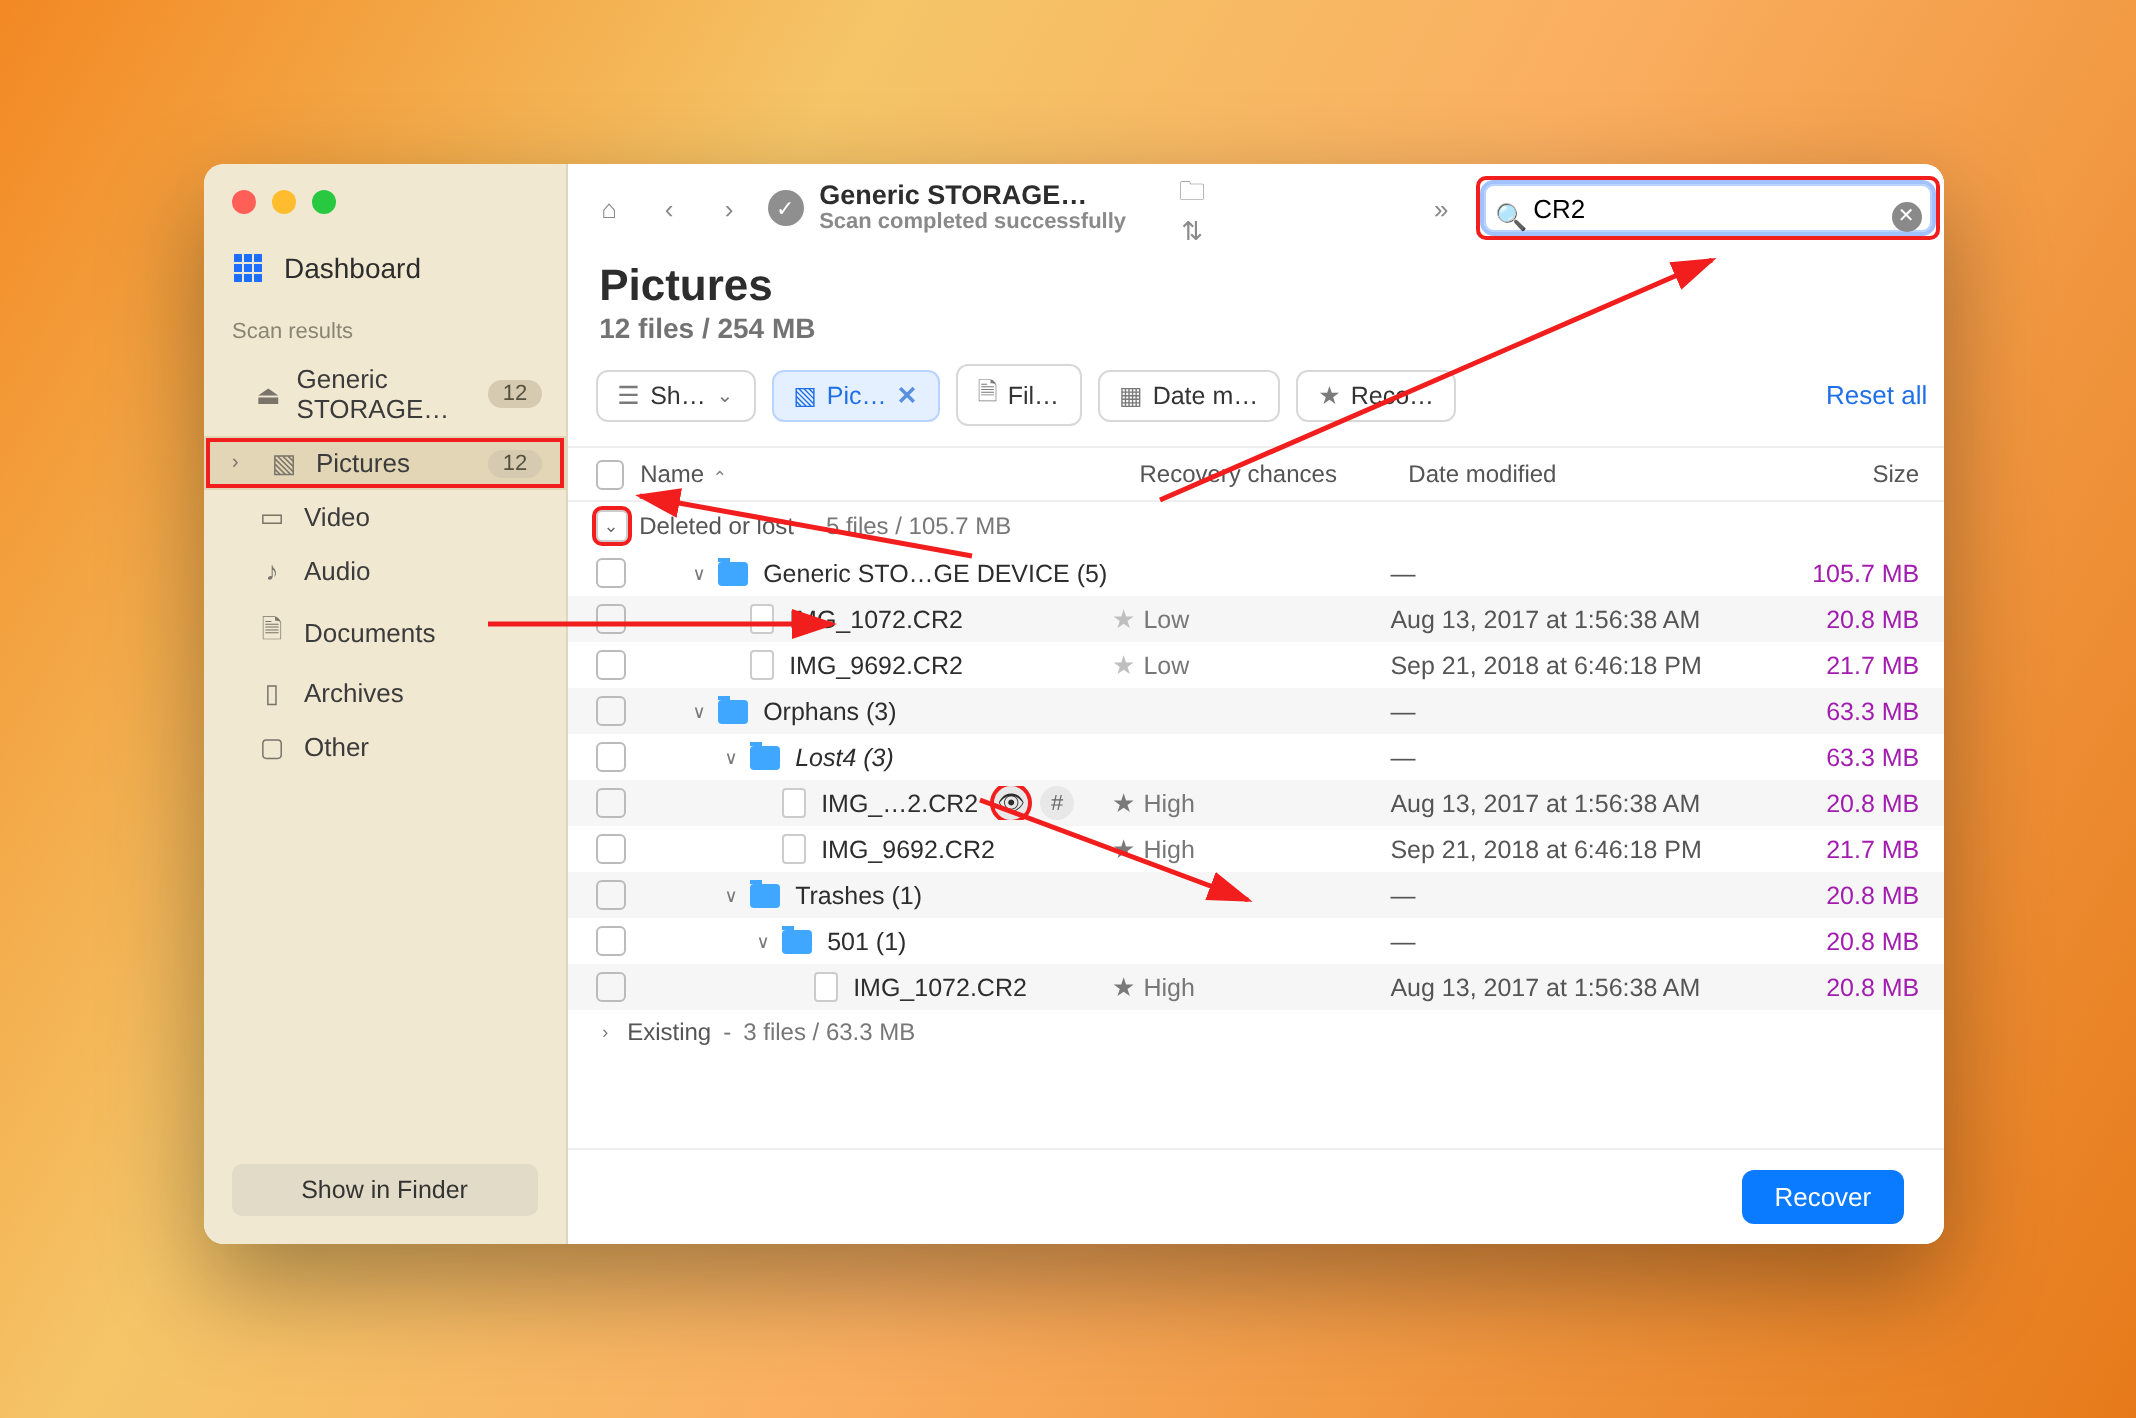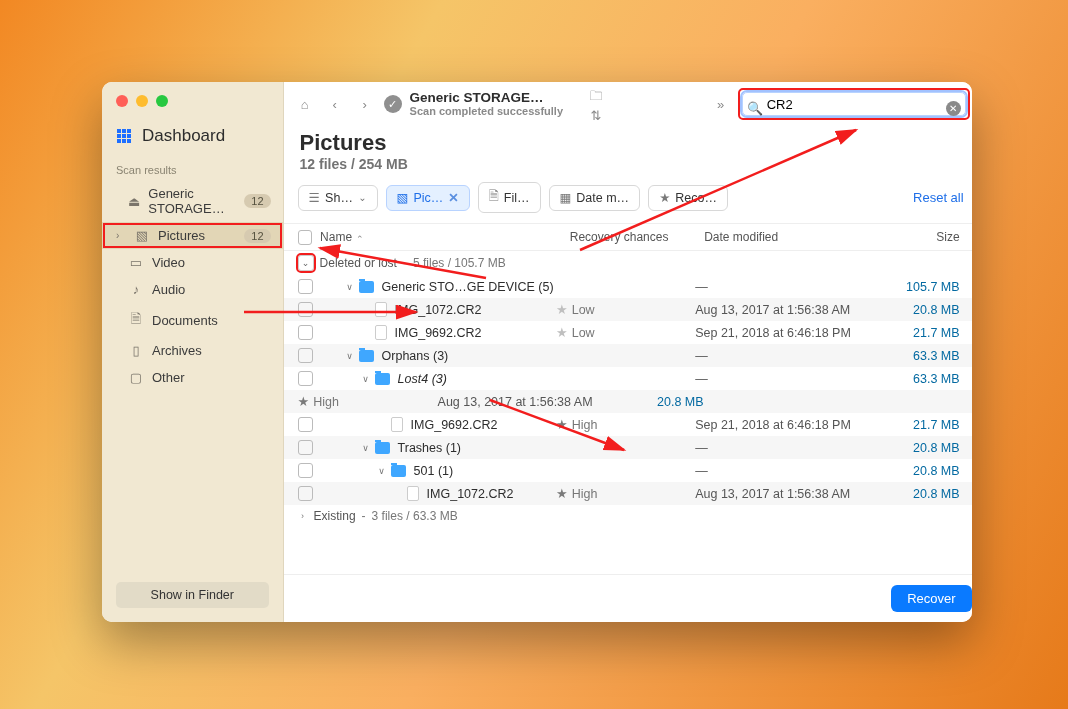--- a/index.html
+++ b/index.html
@@ -14,21 +14,21 @@
     position: absolute; left: 102px; top: 82px; width: 870px; height: 540px;
     background: #fff; border-radius: 10px;
     box-shadow: 0 20px 50px rgba(0,0,0,0.35);
     display: flex; overflow: hidden;
   }
   
   .sidebar { width: 206px; background: #f1e8d2; display: flex; flex-direction: column; border-right: 1px solid #e0d6bd; }
   .titlebar { height: 38px; display: flex; align-items: center; padding-left: 14px; gap: 8px; }
   .tl-dot { width: 12px; height: 12px; border-radius: 50%; }
   .red { background: #ff5f57; } .yellow { background: #febc2e; } .green { background: #28c840; }
-  .dash-row { display: flex; align-items: center; gap: 10px; padding: 6px 14px 12px 14px; font-size: 17px; }
+  .dash-row { display: flex; align-items: center; gap: 10px; padding: 6px 14px 12px 14px; font-size: 14px; }
   .dash-ic { width: 16px; height: 16px; display: inline-flex; flex-wrap: wrap; }
   .dash-ic span { width: 4px; height: 4px; background: #1e6fff; margin: 0.5px; }
   .section-label { font-size: 11px; color: #8a8472; padding: 6px 14px 4px; }
   .side-item { display: flex; align-items: center; gap: 8px; padding: 6px 12px 6px 14px; color: #3b3b3b; cursor: pointer; }
   .side-item .spacer { flex: 1; }
   .badge { background: #d6cab0; color: #55513f; font-size: 11px; border-radius: 10px; padding: 1px 7px; }
   .side-item.active { background: #e2d6b6; }
   .side-item.indent { padding-left: 26px; }
   .side-highlight { outline: 2.5px solid #f21d1d; outline-offset: -3px; }
   .side-icon { width: 16px; text-align: center; color: #7a746a; }
@@ -72,33 +72,33 @@
   .group-row { display: flex; align-items: center; padding: 4px 14px; font-size: 12px; color: #777; gap: 6px; }
   .group-row .g-nm { color: #555; font-weight: 500; }
   .expand-box { width: 16px; height: 16px; border: 1.2px solid #ccc; border-radius: 3px; display: flex; align-items: center; justify-content: center; font-size: 9px; color: #666; cursor: pointer; }
   .expand-highlight { outline: 2.5px solid #f21d1d; outline-offset: 0px; }
 
   .row { display: flex; align-items: center; padding: 0 14px; height: 23px; font-size: 12.5px; }
   .row.alt { background: #f6f6f6; }
   .row .name { flex: 1 1 260px; display: flex; align-items: center; gap: 4px; overflow: hidden; white-space: nowrap; }
   .row .rec { width: 140px; color: #777; display: flex; align-items: center; gap: 4px; }
   .row .date { width: 190px; color: #555; }
-  .row .size { width: 80px; text-align: right; color: #0369a1; padding-right: 4px; }
+  .row .size { width: 80px; text-align: right; color: #a21caf; padding-right: 4px; }
   .chev-s { width: 10px; color: #777; font-size: 9px; text-align: center; }
   .fold-ic { width: 15px; height: 12px; background: #3fa7ff; border-radius: 2px; position: relative; }
   .fold-ic::before { content:''; position:absolute; top:-3px; left:0; width:6px; height:3px; background:#3fa7ff; border-radius:1px 1px 0 0; }
   .file-ic { width: 12px; height: 15px; border: 1px solid #ccc; border-radius: 2px; background: #fff; position: relative; }
   .star { color: #bfbfbf; font-size: 13px; }
   .star.high { color: #7a7a7a; }
   .eye-badge { width: 17px; height: 17px; border-radius: 50%; background: #e8e8e8; display: flex; align-items:center; justify-content:center; font-size:11px; }
   .eye-highlight { outline: 2px solid #f21d1d; border-radius: 50%; }
   .hash-badge { width: 17px; height: 17px; border-radius: 50%; background: #e8e8e8; display: flex; align-items:center; justify-content:center; font-size:11px; color:#666; }
   .ind { display:inline-block; }
 
-  .footer { margin-top: auto; display: flex; justify-content: flex-end; padding: 10px 6px; border-top: 1px solid #eee; }
+  .footer { margin-top: auto; display: flex; justify-content: flex-end; padding: 10px 26px; border-top: 1px solid #eee; }
   .recover-btn { background: #0a7aff; color: #fff; border: none; border-radius: 6px; padding: 6px 16px; font-size: 13px; cursor: pointer; }
 
   
   .overlay { position: absolute; left: 0; top: 0; width: 1068px; height: 709px; pointer-events: none; }
 </style>
 </head>
 <body>
 
 <div class="shadow-card">
 
@@ -292,20 +292,29 @@
             <span class="ind" style="width: 32px;"></span>
             <span class="chev-s">∨</span>
             <span class="fold-ic"></span>
             <span style="margin-left: 4px; font-style: italic;">Lost4 (3)</span>
           </div>
           <div class="rec"></div>
           <div class="date">—</div>
           <div class="size">63.3 MB</div>
         </div>
         <div class="row alt">
+          <div class="name">
+            <span class="cb"></span>
+            <span class="ind" style="width: 48px;"></span>
+            <span class="chev-s"></span>
+            <span class="file-ic"></span>
+            <span style="margin-left: 4px;">IMG_…2.CR2</span>
+            <span class="eye-badge eye-highlight" style="margin-left: 4px;">👁</span>
+            <span class="hash-badge" style="margin-left: 2px;">#</span>
+          </div>
           <div class="rec">
             <span class="star high">★</span>
             <span>High</span>
           </div>
           <div class="date">Aug 13, 2017 at 1:56:38 AM</div>
           <div class="size">20.8 MB</div>
         </div>
         <div class="row">
           <div class="name">
             <span class="cb"></span>

